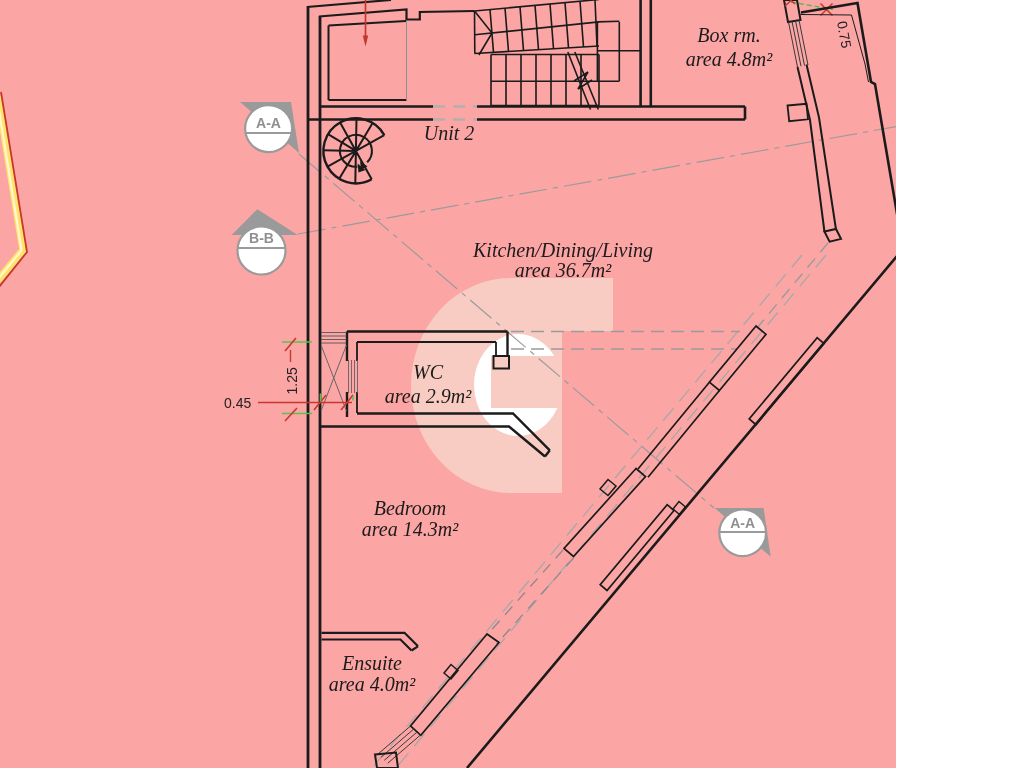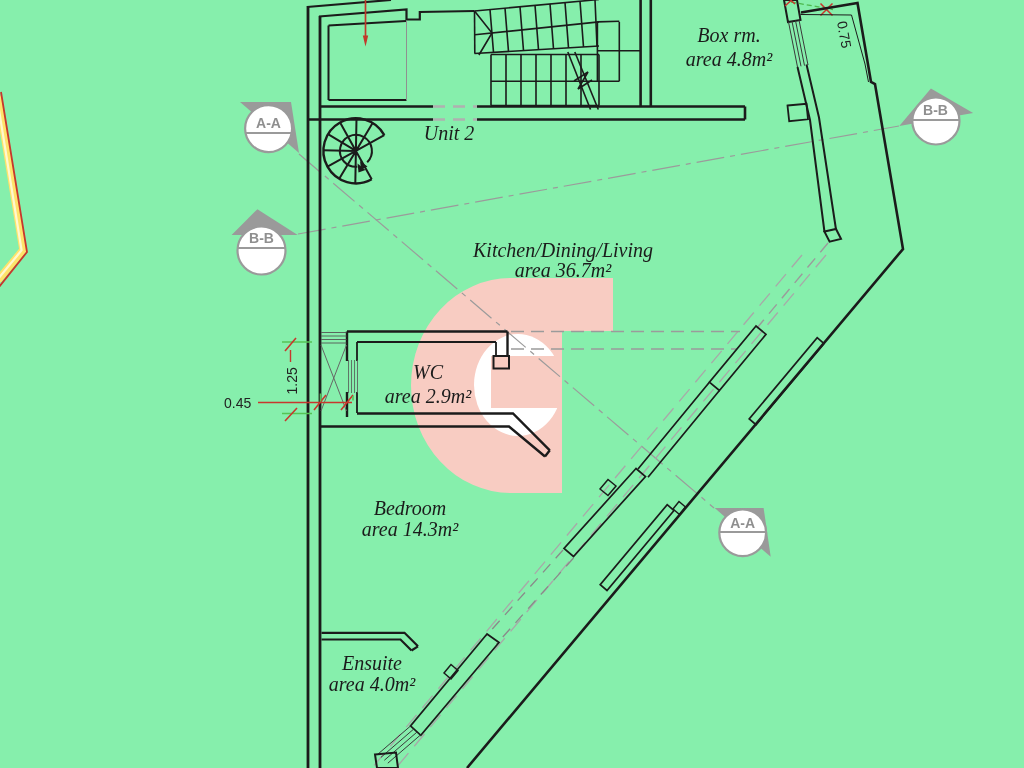--- a/index.html
+++ b/index.html
@@ -1,16 +1,16 @@
 <!DOCTYPE html>
 <html><head>
 <meta charset="utf-8">
 <style>
   html,body{margin:0;padding:0;background:#ffffff;}
-  #page{width:1024px;height:768px;position:relative;overflow:hidden;background:#86efac;}
+  #page{width:896px;height:768px;position:relative;overflow:hidden;background:#fca5a5;}
   svg{position:absolute;top:0;left:0;}
   text{font-family:"Liberation Serif", serif;}
   .lbl{font-style:italic;font-size:20px;fill:#1b1b1b;text-anchor:middle;}
   .dim{font-family:"Liberation Sans", sans-serif;font-size:14px;fill:#222;}
   .mk{font-family:"Liberation Sans", sans-serif;font-weight:bold;font-size:14px;fill:#8f8f8f;text-anchor:middle;}
 </style>
 </head>
 <body>
 <div id="page">
 <svg width="1024" height="768" viewBox="0 0 1024 768" fill="none" stroke-linecap="butt">

